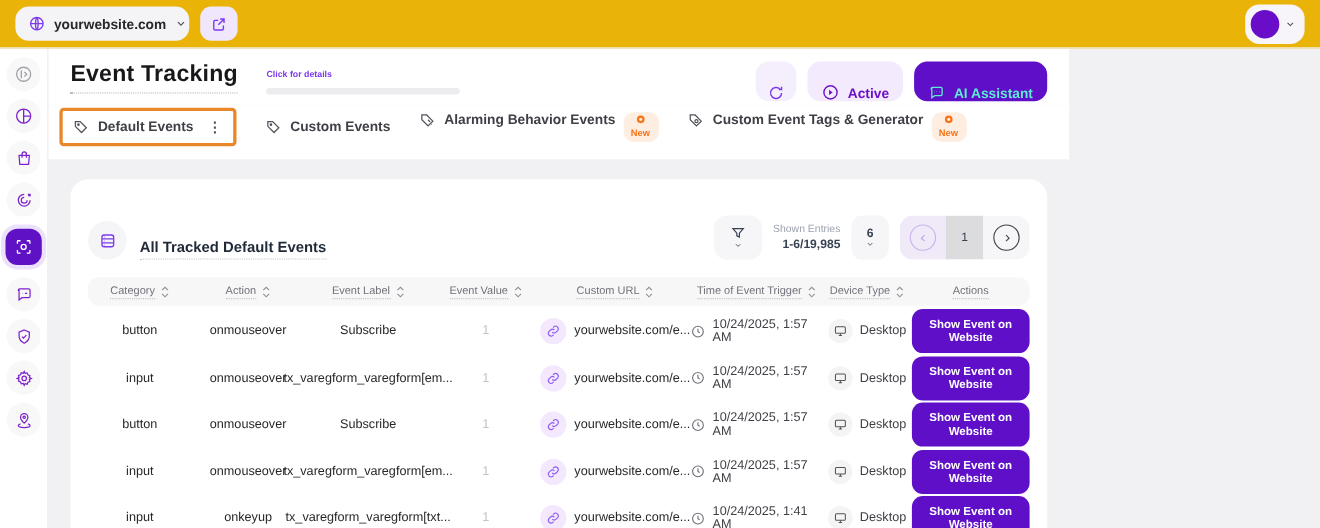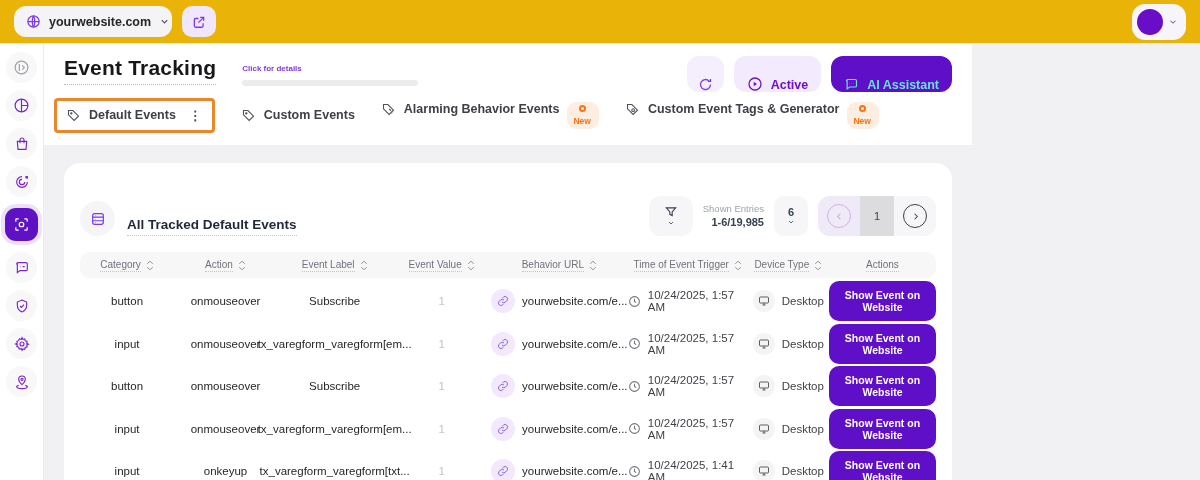--- a/index.html
+++ b/index.html
@@ -395,21 +395,21 @@
           <span class="sort">
               <svg width="8" height="5" viewBox="0 0 24 14" fill="none" stroke="currentColor" stroke-width="3">
                 <path d="M4 11l8-8 8 8"></path>
               </svg>
               <svg width="8" height="5" viewBox="0 0 24 14" fill="none" stroke="currentColor" stroke-width="3">
                 <path d="M4 3l8 8 8-8"></path>
               </svg>
             </span>
         </div>
         <div class="th c5">
-          <span class="lbl">Behavior URL</span>
+          <span class="lbl">Custom URL</span>
           <span class="sort">
               <svg width="8" height="5" viewBox="0 0 24 14" fill="none" stroke="currentColor" stroke-width="3">
                 <path d="M4 11l8-8 8 8"></path>
               </svg>
               <svg width="8" height="5" viewBox="0 0 24 14" fill="none" stroke="currentColor" stroke-width="3">
                 <path d="M4 3l8 8 8-8"></path>
               </svg>
             </span>
         </div>
         <div class="th c6">

